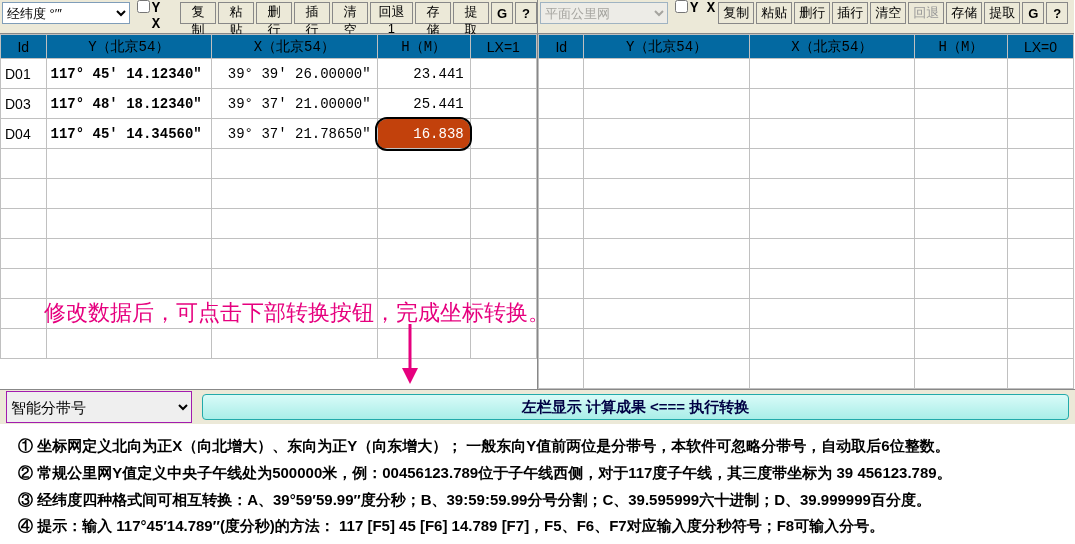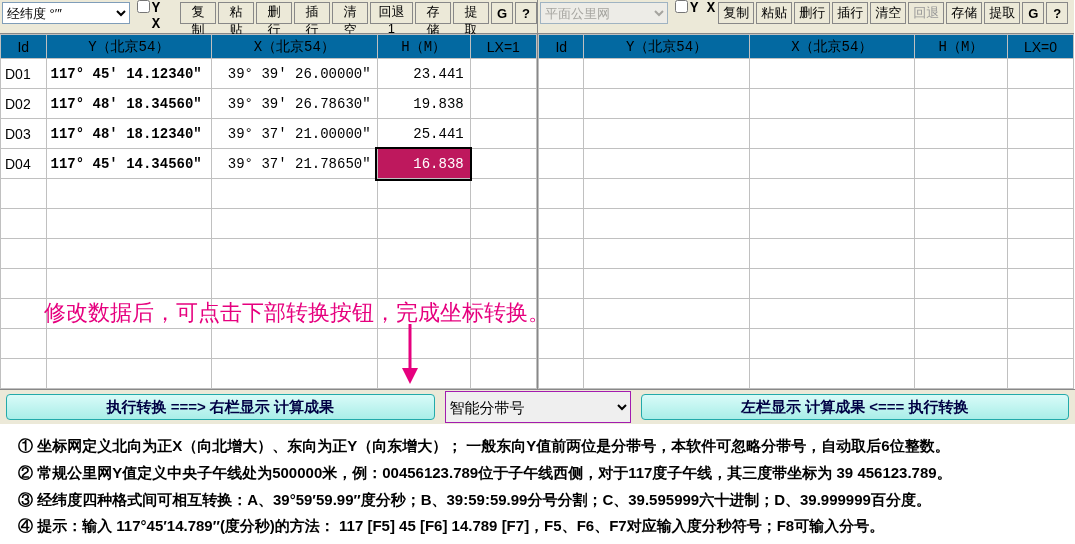--- a/index.html
+++ b/index.html
@@ -85,23 +85,24 @@
     text-align: center;
     height: 24px;
     padding: 2px 4px;
   }
   .col-id { width: 44px; text-align: left; }
   .col-y  { width: 160px; font-family: "Courier New", monospace; font-weight: bold; }
   .col-x  { width: 160px; text-align: right; font-family: "Courier New", monospace; }
   .col-h  { width: 90px;  text-align: right; font-family: "Courier New", monospace; }
   .col-lx { width: 64px;  text-align: left; }
   .sel-cell {
-    background: #be185d;
+    background: #c2410c;
     color: #fff;
     outline: 2px solid #000;
+    border-radius: 10px;
   }
   .anno {
     position: absolute;
     top: 298px;
     left: 44px;
     color: #e6007e;
     font-size: 22px;
     font-family: "SimSun","宋体",sans-serif;
     pointer-events: none;
     white-space: nowrap;
@@ -190,27 +191,20 @@
         </thead>
         <tbody id="left-body">
             <tr>
               <td class="col-id">D01</td>
               <td class="col-y">117° 45′ 14.12340″</td>
               <td class="col-x">39° 39′ 26.00000″</td>
               <td class="col-h">23.441</td>
               <td class="col-lx"></td>
             </tr>
             <tr>
-              <td class="col-id">D02</td>
-              <td class="col-y">117° 48′ 18.34560″</td>
-              <td class="col-x">39° 39′ 26.78630″</td>
-              <td class="col-h">19.838</td>
-              <td class="col-lx"></td>
-            </tr>
-            <tr>
               <td class="col-id">D03</td>
               <td class="col-y">117° 48′ 18.12340″</td>
               <td class="col-x">39° 37′ 21.00000″</td>
               <td class="col-h">25.441</td>
               <td class="col-lx"></td>
             </tr>
             <tr>
               <td class="col-id">D04</td>
               <td class="col-y">117° 45′ 14.34560″</td>
               <td class="col-x">39° 37′ 21.78650″</td>
@@ -388,21 +382,20 @@
 
 <div class="anno">修改数据后，可点击下部转换按钮，完成坐标转换。</div>
 <div class="arrow">
   <svg width="20" height="60">
     <line x1="10" y1="0" x2="10" y2="46" stroke="#e6007e" stroke-width="3"></line>
     <polygon points="10,60 2,44 18,44" fill="#e6007e"></polygon>
   </svg>
 </div>
 
 <div class="action-row">
-  <button class="big-btn">执行转换 ===&gt; 右栏显示 计算成果</button>
   <select class="mid-select">
     <option>智能分带号</option>
   </select>
   <button class="big-btn">左栏显示 计算成果 &lt;=== 执行转换</button>
 </div>
 
 <div class="notes">
   <div>① 坐标网定义北向为正X（向北增大）、东向为正Y（向东增大）； 一般东向Y值前两位是分带号，本软件可忽略分带号，自动取后6位整数。</div>
   <div>② 常规公里网Y值定义中央子午线处为500000米，例：00456123.789位于子午线西侧，对于117度子午线，其三度带坐标为 39 456123.789。</div>
   <div>③ 经纬度四种格式间可相互转换：A、39°59′59.99″度分秒；B、39:59:59.99分号分割；C、39.595999六十进制；D、39.999999百分度。</div>

